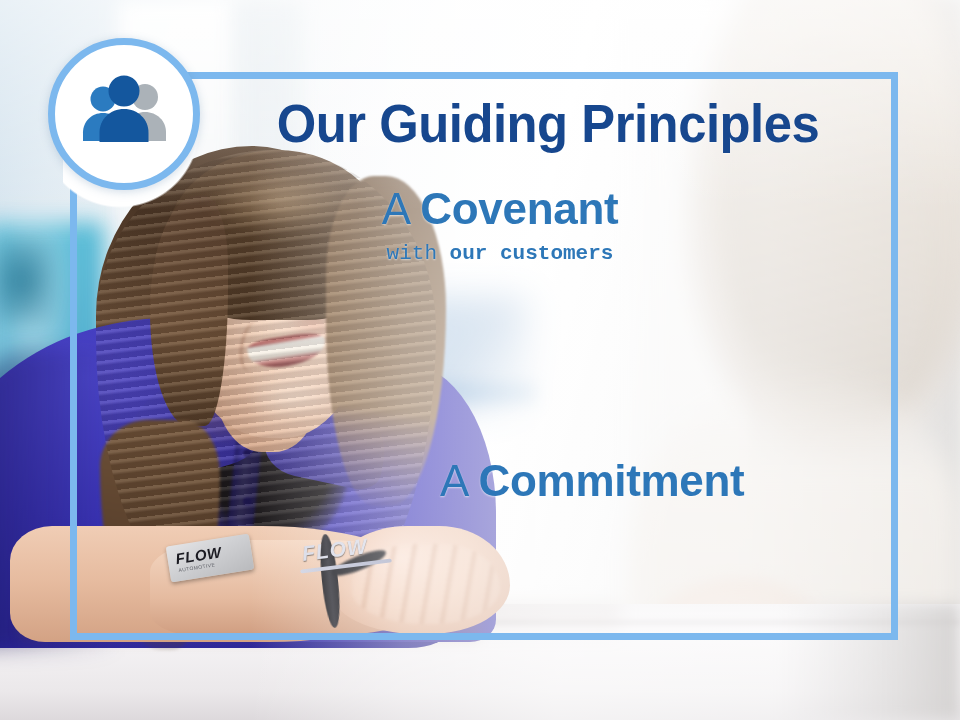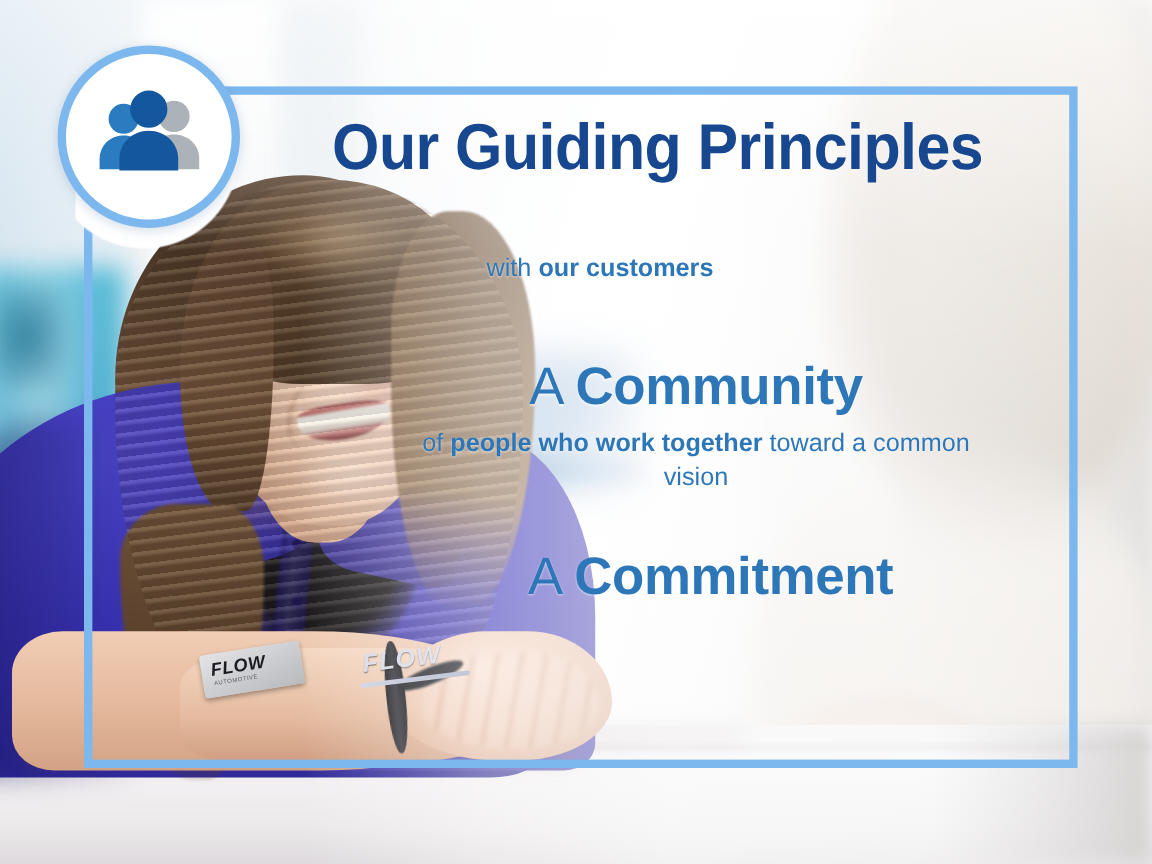--- a/index.html
+++ b/index.html
@@ -590,21 +590,21 @@
     font-size: 21px;
     font-weight: 400;
     line-height: 1.34;
     text-shadow: 0 1px 2px rgba(255,255,255,.6);
   }
   .p-sub b { font-weight: 700; }
 
   #p1 { left: 300px; top: 186px; width: 400px; text-align: center; }
   #p2 { left: 350px; top: 300px; width: 460px; text-align: center; }
   #p3 { left: 440px; top: 458px; width: 470px; text-align: left; }
-  #p1 .p-sub { margin-top: 24px; }
+  #p1 .p-sub { margin-top: 8px; font-family: Liberation Mono, monospace; }
   #p2 .p-sub { margin-top: 10px; }
   #p3 .p-sub { margin-top: 12px; }
 </style>
 </head>
 <body>
 
 <div id="stage">
 
   <div class="photo">
     <div class="bg-wall"></div>
@@ -702,33 +702,28 @@
       <path d="M29 49c-11.5 0-20 8.7-20 19.5V77h40v-8.5C49 57.7 40.5 49 29 49z" fill="#2b7bc0"></path>
 
       <circle cx="50" cy="27" r="15.5" fill="#14579e"></circle>
       <path d="M50 45c-14 0-24.5 10.5-24.5 23.5V78h49v-9.5C74.5 55.5 64 45 50 45z" fill="#14579e"></path>
     </svg>
   </div>
 
   <div class="headline">Our Guiding Principles</div>
 
   <div class="principle" id="p1">
+    <div class="p-head">
+      <span>A </span><b>Covenant</b>
+    </div>
     <div class="p-sub">
       <span>with </span><b>our customers</b><span></span>
     </div>
   </div>
 
-  <div class="principle" id="p2">
-    <div class="p-head">
-      <span>A </span><b>Community</b>
-    </div>
-    <div class="p-sub">
-      <span>of </span><b>people who work together</b><span> toward a common vision</span>
-    </div>
-  </div>
 
   <div class="principle" id="p3">
     <div class="p-head">
       <span>A </span><b>Commitment</b>
     </div>
   </div>
 
 </div>
 
 </body></html>

